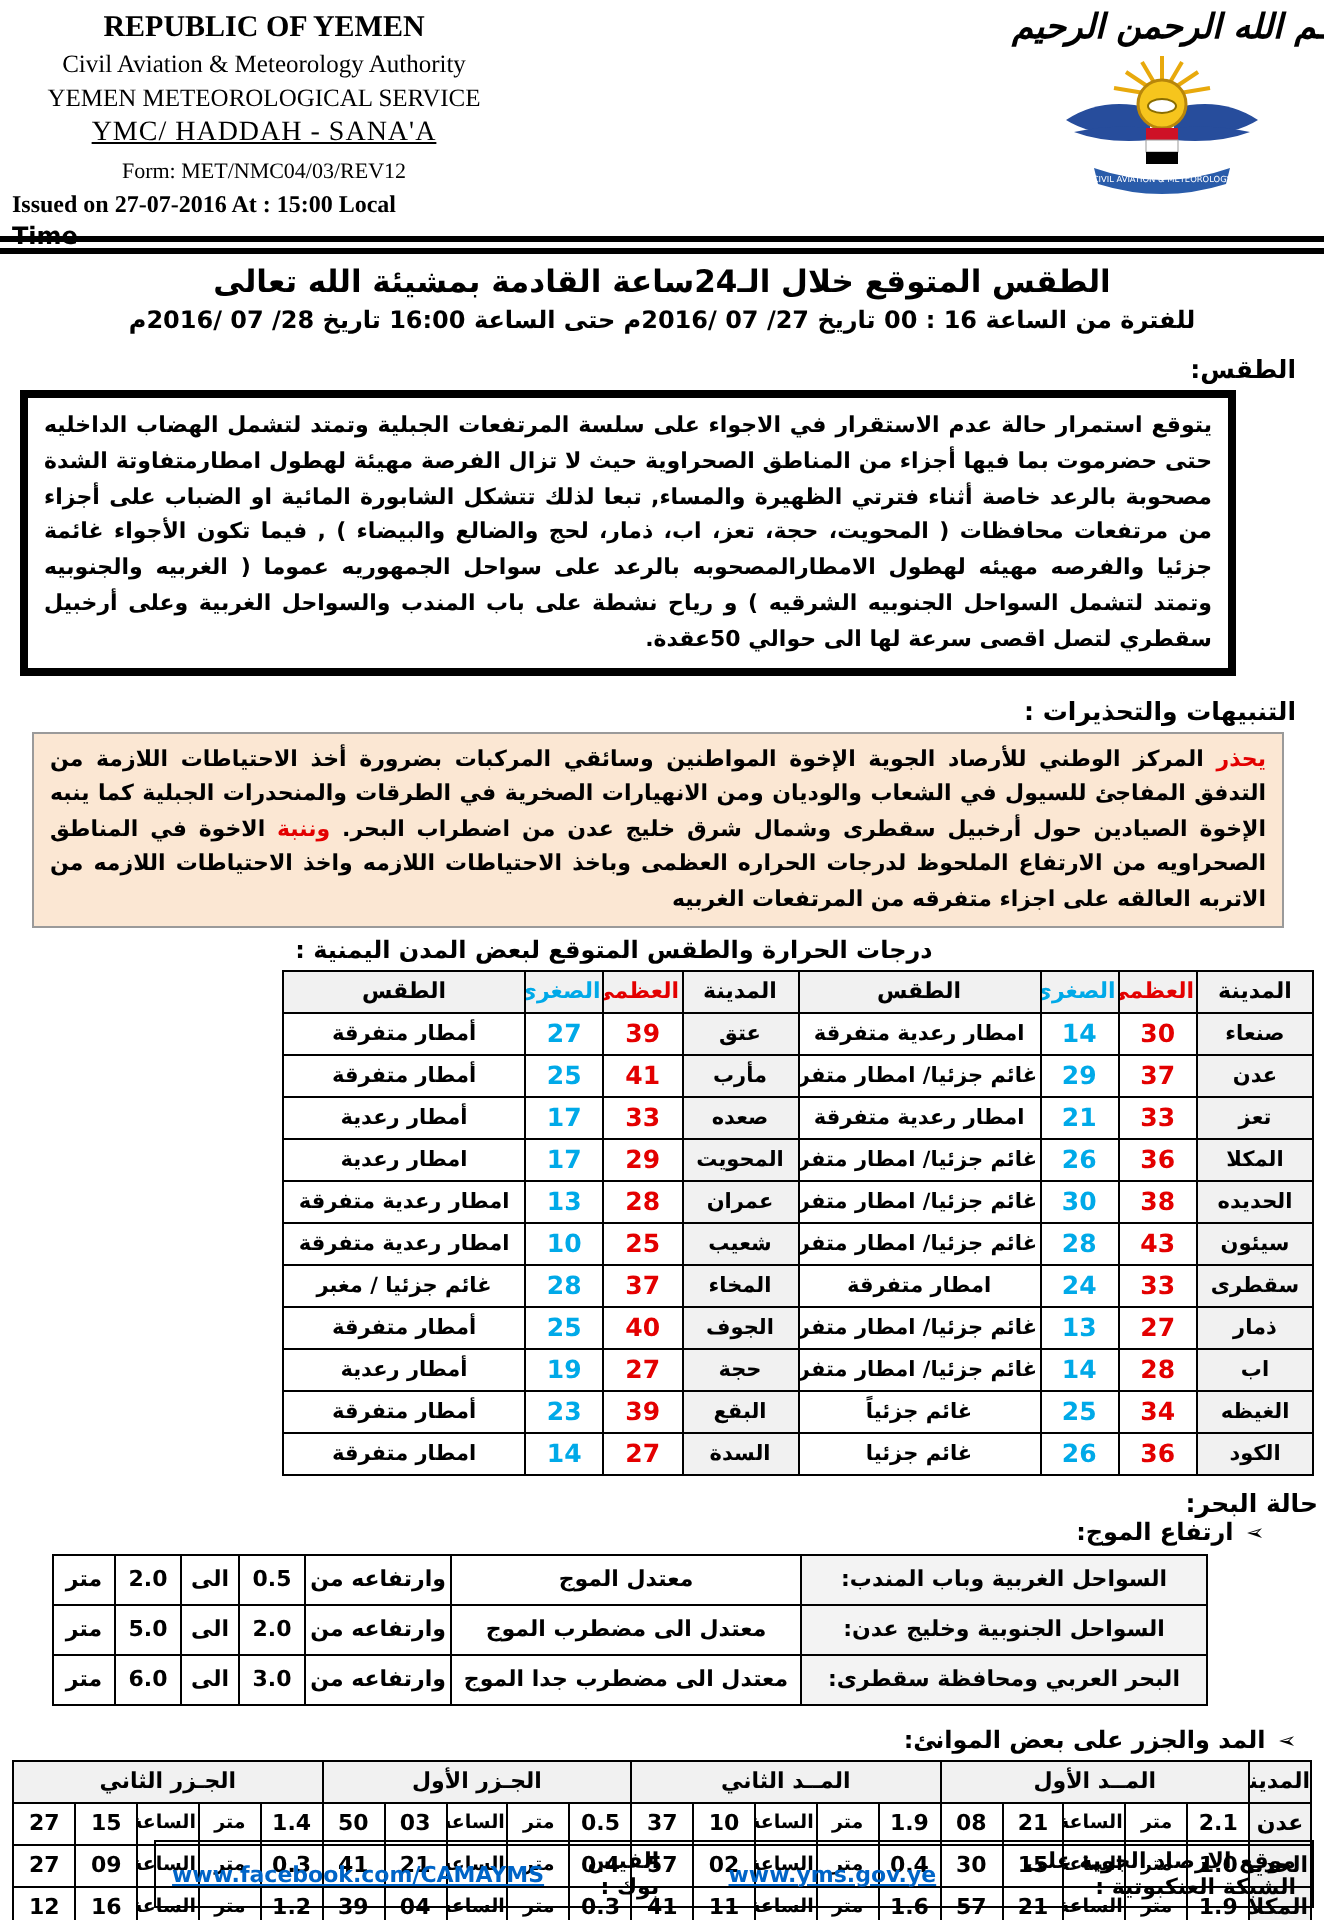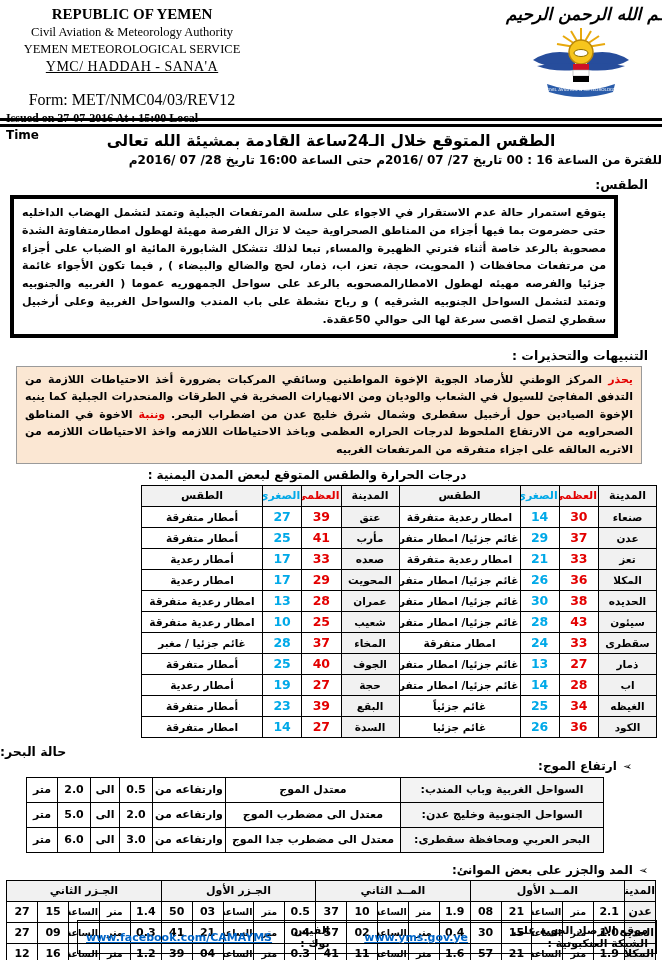--- a/index.html
+++ b/index.html
@@ -5,54 +5,54 @@
   html,body{margin:0;padding:0;background:#888;}
   .page{width:662px;height:960px;background:#fff;position:relative;overflow:hidden;
         font-family:"DejaVu Sans",sans-serif;color:#000;margin:0 auto;}
   
   .hdr{display:flex;direction:ltr;justify-content:space-between;align-items:flex-start;
        padding:4px 6px 0 6px;height:112px;}
   .hdr-en{width:252px;text-align:center;font-family:"Liberation Serif","DejaVu Serif",serif;line-height:1.35;}
   .hdr-en .l1{font-size:15px;font-weight:bold;}
   .hdr-en .l2,.hdr-en .l3{font-size:12.5px;}
   .hdr-en .l4{font-size:14px;text-decoration:underline;letter-spacing:.5px;}
-  .hdr-en .l5{font-size:16px;margin-top:12px;}
+  .hdr-en .l5{font-size:11px;margin-top:2px;}
   .hdr-en .l6{font-size:12px;font-weight:bold;font-family:Liberation Serif, serif;text-align:left;}
   .hdr-en .l7{font-size:12px;font-weight:bold;font-family:"DejaVu Sans",sans-serif;text-align:left;}
   .hdr-c{width:150px;text-align:center;}
   .basmala{font-size:17px;font-style:italic;font-weight:bold;white-space:nowrap;margin-top:0;}
   .hdr-ar{width:230px;text-align:center;direction:rtl;font-weight:bold;line-height:1.45;}
   .hdr-ar .a1{font-size:15px;}
   .hdr-ar .a2,.hdr-ar .a3,.hdr-ar .a4{font-size:12.5px;}
   .hdr-ar .a5{font-size:12.5px;text-decoration:underline;}
   .dbl-rule{height:3px;border-top:3px solid #000;border-bottom:3px solid #000;margin:2px 0 0 0;}
   
   .title{direction:rtl;text-align:center;font-size:15.5px;font-weight:bold;margin-top:5px;}
-  .subtitle{direction:rtl;text-align:right;font-size:12px;font-weight:bold;margin-top:3px;}
+  .subtitle{direction:rtl;text-align:center;font-size:12px;font-weight:bold;margin-top:3px;}
   .sec-label{direction:rtl;text-align:right;font-size:12.5px;font-weight:bold;padding:0 14px 0 0;margin-top:10px;}
   
   .wx-box{direction:rtl;margin:3px 44px 0 10px;border:4px solid #000000;padding:5px 8px;
           font-size:11px;font-weight:bold;line-height:1.62;text-align:justify;}
   .warn-box{direction:rtl;margin:3px 20px 0 16px;border:1px solid #9a9a9a;background:#fbe7d3;
             padding:4px 8px;font-size:11px;font-weight:bold;line-height:1.6;text-align:justify;}
   .red{color:#e30000;}
   .temps-head{direction:rtl;text-align:center;font-size:12px;font-weight:bold;padding-right:48px;margin-top:4px;}
   
   table{border-collapse:collapse;}
   td,th{border:1px solid #000;font-weight:bold;overflow:hidden;white-space:nowrap;}
   .temp-t{direction:rtl;margin:3px 5px 0 auto;width:516px;table-layout:fixed;}
   .temp-t td,.temp-t th{height:18px;text-align:center;font-size:10.5px;}
   .temp-t .city{width:55px;background:#f1f1f1;}
   .temp-t .mx{width:42px;color:#e30000;font-size:12.5px;}
   .temp-t .mn{width:42px;color:#00a9e8;font-size:12.5px;}
   .temp-t .wx{width:118px;}
   .temp-t th{background:#f1f1f1;font-size:11px;}
   .temp-t th.mxh{color:#e30000;}
   .temp-t th.mnh{color:#00a9e8;}
-  .sea-heading,.tide-heading{direction:rtl;text-align:left;font-size:12.5px;font-weight:bold;padding-right:3px;}
+  .sea-heading,.tide-heading{direction:rtl;text-align:right;font-size:12.5px;font-weight:bold;padding-right:3px;}
   .bullet-line{direction:rtl;text-align:right;font-size:12px;font-weight:bold;padding-right:30px;}
   .arrow{display:inline-block;transform:scaleX(-1);font-size:11px;margin-left:6px;}
   .sea-t{direction:rtl;margin:4px 86px 0 26px;width:550px;table-layout:fixed;}
   .sea-t td{height:22px;text-align:center;font-size:11px;}
   .sea-t .area{width:200px;background:#f3f3f3;}
   .sea-t .state{width:172px;}
   .sea-t .pfx{width:70px;}
   .sea-t .num{width:30px;}
   .sea-t .ila{width:26px;}
   .sea-t .unit{width:28px;}

